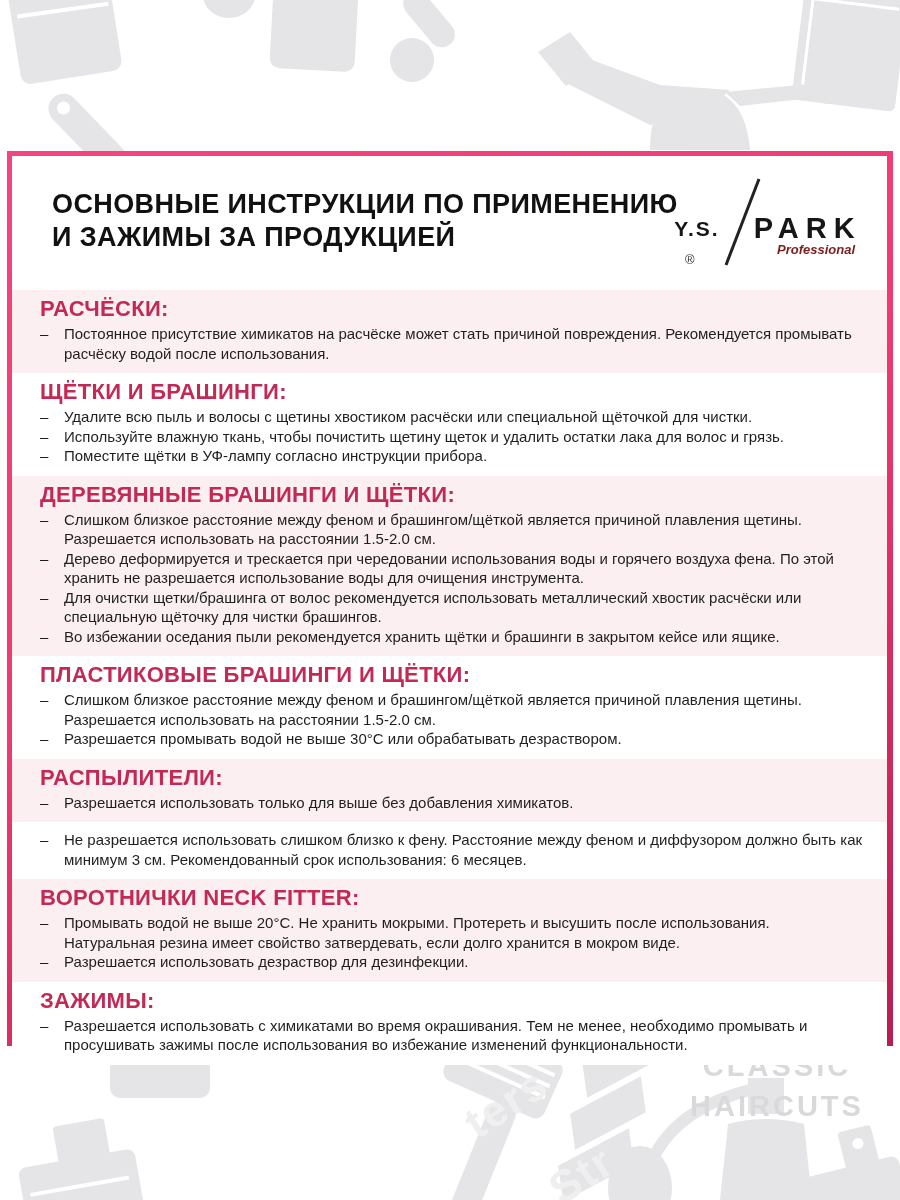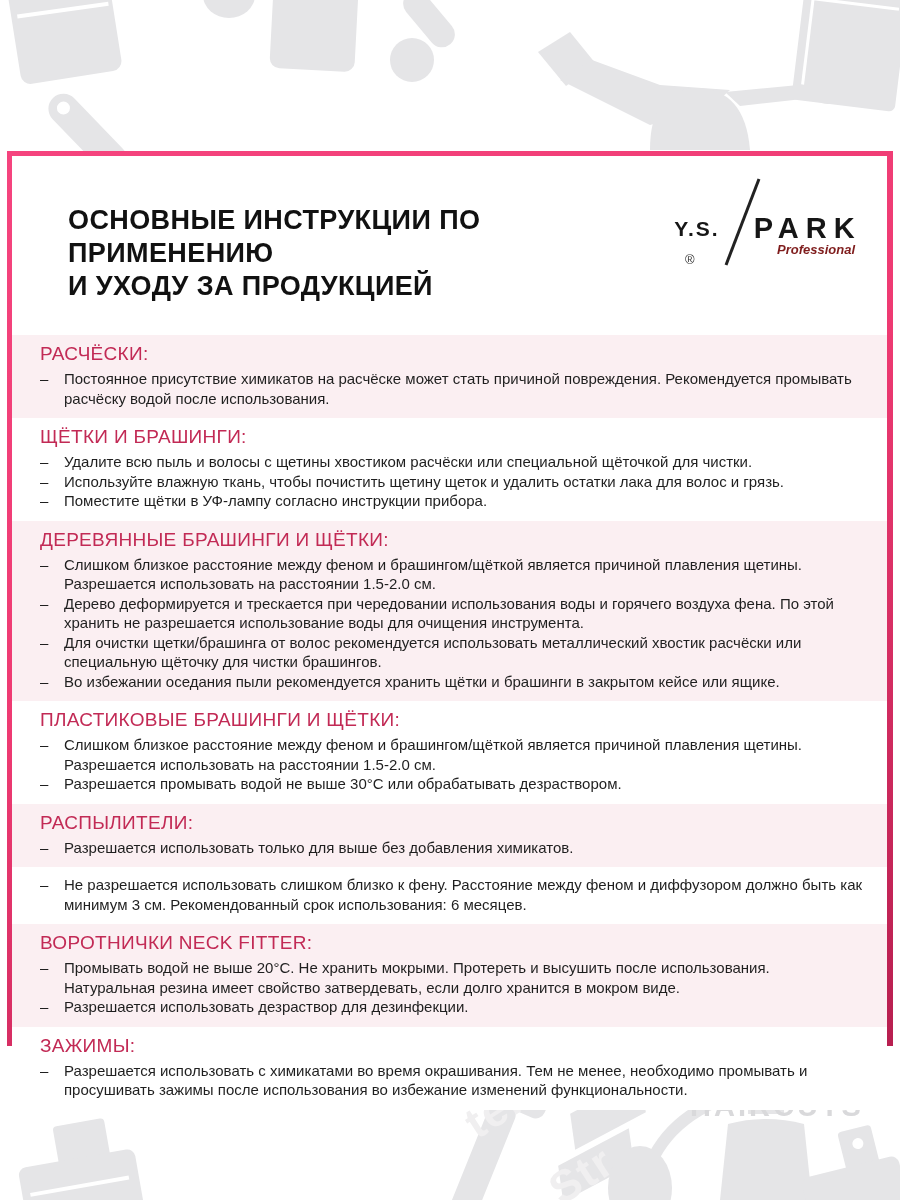--- a/index.html
+++ b/index.html
@@ -27,21 +27,21 @@
     background:#ffffff;box-sizing:border-box;
     border-style:solid;border-width:5px 6px 9px 5px;
     border-image:linear-gradient(155deg,#f5447e 0%,#ee3a72 45%,#b81f50 100%) 1;
     display:flex;flex-direction:column;
   }
   .card-header{
     display:flex;justify-content:space-between;align-items:flex-start;
     padding:32px 30px 16px 40px;background:#ffffff;
   }
   .doc-title{
-    margin:16px;font-size:27px;line-height:33px;font-weight:bold;color:#111111;
+    margin:0;font-size:27px;line-height:33px;font-weight:bold;color:#111111;
     letter-spacing:0.4px;
   }
   
   .logo{position:relative;width:178px;height:84px;margin-top:2px;flex:none;}
   .logo-row{
     position:absolute;top:22px;left:0;width:100%;display:flex;align-items:center;
     font-weight:bold;color:#161616;justify-content:center;
   }
   .logo-ys{font-size:21px;letter-spacing:2px;}
   .logo-park{font-size:29px;letter-spacing:7px;margin-left:34px;}
@@ -53,21 +53,21 @@
     position:absolute;right:2px;top:52px;font-size:13px;font-style:italic;
     font-weight:bold;color:#7f1d1d;
   }
   .logo-reg{position:absolute;left:6px;top:62px;font-size:13px;color:#333333;}
   
   .sections{flex:1;display:flex;flex-direction:column;}
   .section{padding:8px 22px 10px 28px;}
   .section.pink{background:#fbeff2;}
   .section.white{background:#ffffff;border-radius:10px;}
   .section h2{
-    margin:0 0 4px 0;font-size:19px;line-height:22px;font-weight:normal;
+    margin:0 0 4px 0;font-size:22px;line-height:22px;font-weight:bold;
     color:#c22a55;letter-spacing:0.3px;
   }
   .bullet{display:flex;font-size:15px;line-height:19.5px;color:#1f1f1f;}
   .bullet .dash{width:24px;flex:none;}
   .bullet .bullet-text{flex:1;}
 </style>
 </head>
 <body>
 
 <div class="bg-layer">
@@ -141,21 +141,21 @@
     <div>CLASSIC</div>
     <div>HAIRCUTS</div>
   </div>
 </div>
 
 <div class="card">
 
   <div class="card-header">
     <h1 class="doc-title">
       <span>ОСНОВНЫЕ ИНСТРУКЦИИ ПО ПРИМЕНЕНИЮ</span><br>
-      <span>И УХОДУ ЗА ПРОДУКЦИЕЙ</span>
+      <span>И ЗАЖИМЫ ЗА ПРОДУКЦИЕЙ</span>
     </h1>
 
     <div class="logo">
       <div class="logo-slash"></div>
       <div class="logo-row">
         <span class="logo-ys">Y.S.</span>
         <span class="logo-park">PARK</span>
       </div>
       <div class="logo-prof">Professional</div>
       <div class="logo-reg">®</div>

